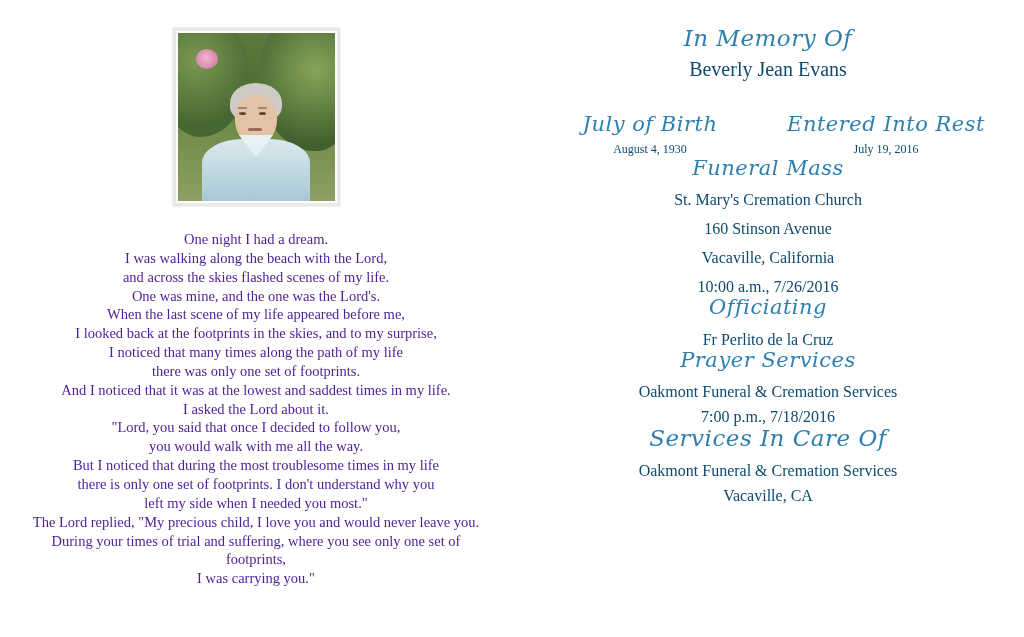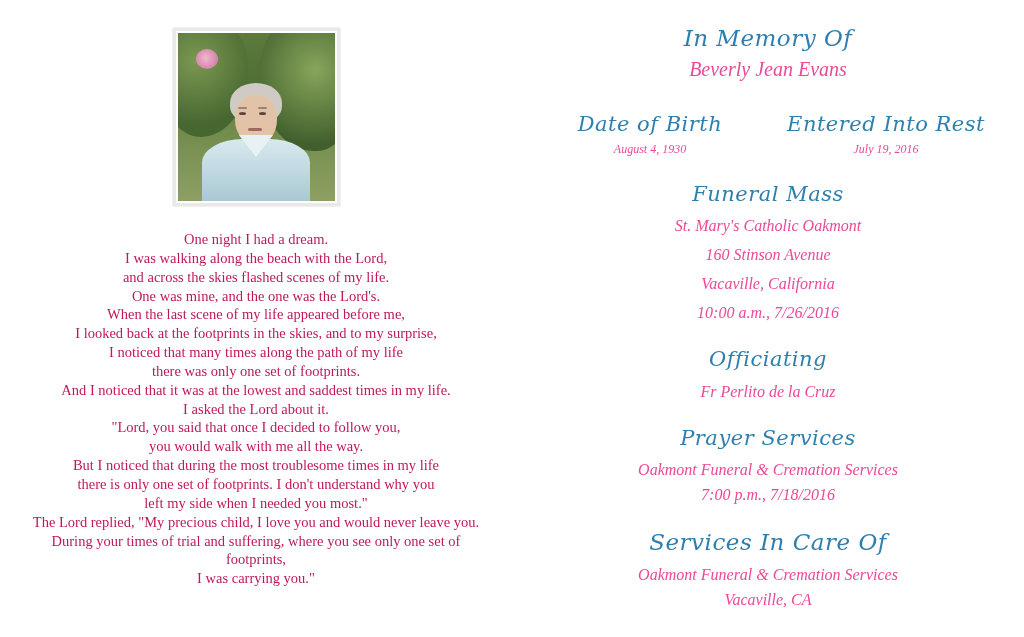--- a/index.html
+++ b/index.html
@@ -170,21 +170,21 @@
     background: #e8f2f5;
     clip-path: polygon(0 0, 100% 0, 50% 100%);
   }
 
   .poem {
     margin-top: 24px;
     width: 470px;
     text-align: center;
     font-size: 14.5px;
     line-height: 1.30;
-    color: #be185d;
+    color: #4c1d95;
     font-family: "Liberation Serif", serif;
   }
   .poem .line {
     white-space: normal;
   }
 
   
   .right-panel {
     width: 512px;
     height: 609px;
@@ -202,43 +202,41 @@
   .script-lg {
     font-size: 23px;
     line-height: 1.1;
   }
   .script-md {
     font-size: 21px;
     line-height: 1.1;
   }
   .plain {
     font-family: "Liberation Serif", serif;
-    color: #ec4899;
-    font-style: italic;
+    color: #0c4a6e;
   }
   .name {
     font-size: 20px;
     margin-top: 7px;
     font-weight: normal;
   }
   .two-col {
     display: flex;
     flex-direction: row;
     justify-content: center;
     margin-top: 32px;
   }
   .col {
     width: 236px;
     text-align: center;
   }
   .col .label { margin-bottom: 6px; }
   .col .value { font-size: 12px; }
 
   .section {
-    margin-top: 26px;
   }
   .section .heading {
     margin-bottom: 11px;
   }
   .section .row {
     font-size: 16px;
     margin-bottom: 11px;
   }
   .section .row:last-child { margin-bottom: 0; }
   .tight .row { margin-bottom: 7px; }
@@ -291,32 +289,32 @@
 
   </div>
 
   <div class="right-panel">
 
     <div class="script script-lg">In Memory Of</div>
     <div class="plain name">Beverly Jean Evans</div>
 
     <div class="two-col">
       <div class="col">
-        <div class="script script-md label">Date of Birth</div>
+        <div class="script script-md label">July of Birth</div>
         <div class="plain value">August 4, 1930</div>
       </div>
       <div class="col">
         <div class="script script-md label">Entered Into Rest</div>
         <div class="plain value">July 19, 2016</div>
       </div>
     </div>
 
     <div class="section">
       <div class="script script-md heading">Funeral Mass</div>
-      <div class="plain row">St. Mary's Catholic Oakmont</div>
+      <div class="plain row">St. Mary's Cremation Church</div>
       <div class="plain row">160 Stinson Avenue</div>
       <div class="plain row">Vacaville, California</div>
       <div class="plain row">10:00 a.m., 7/26/2016</div>
     </div>
 
     <div class="section">
       <div class="script script-md heading">Officiating</div>
       <div class="plain row">Fr Perlito de la Cruz</div>
     </div>
 

